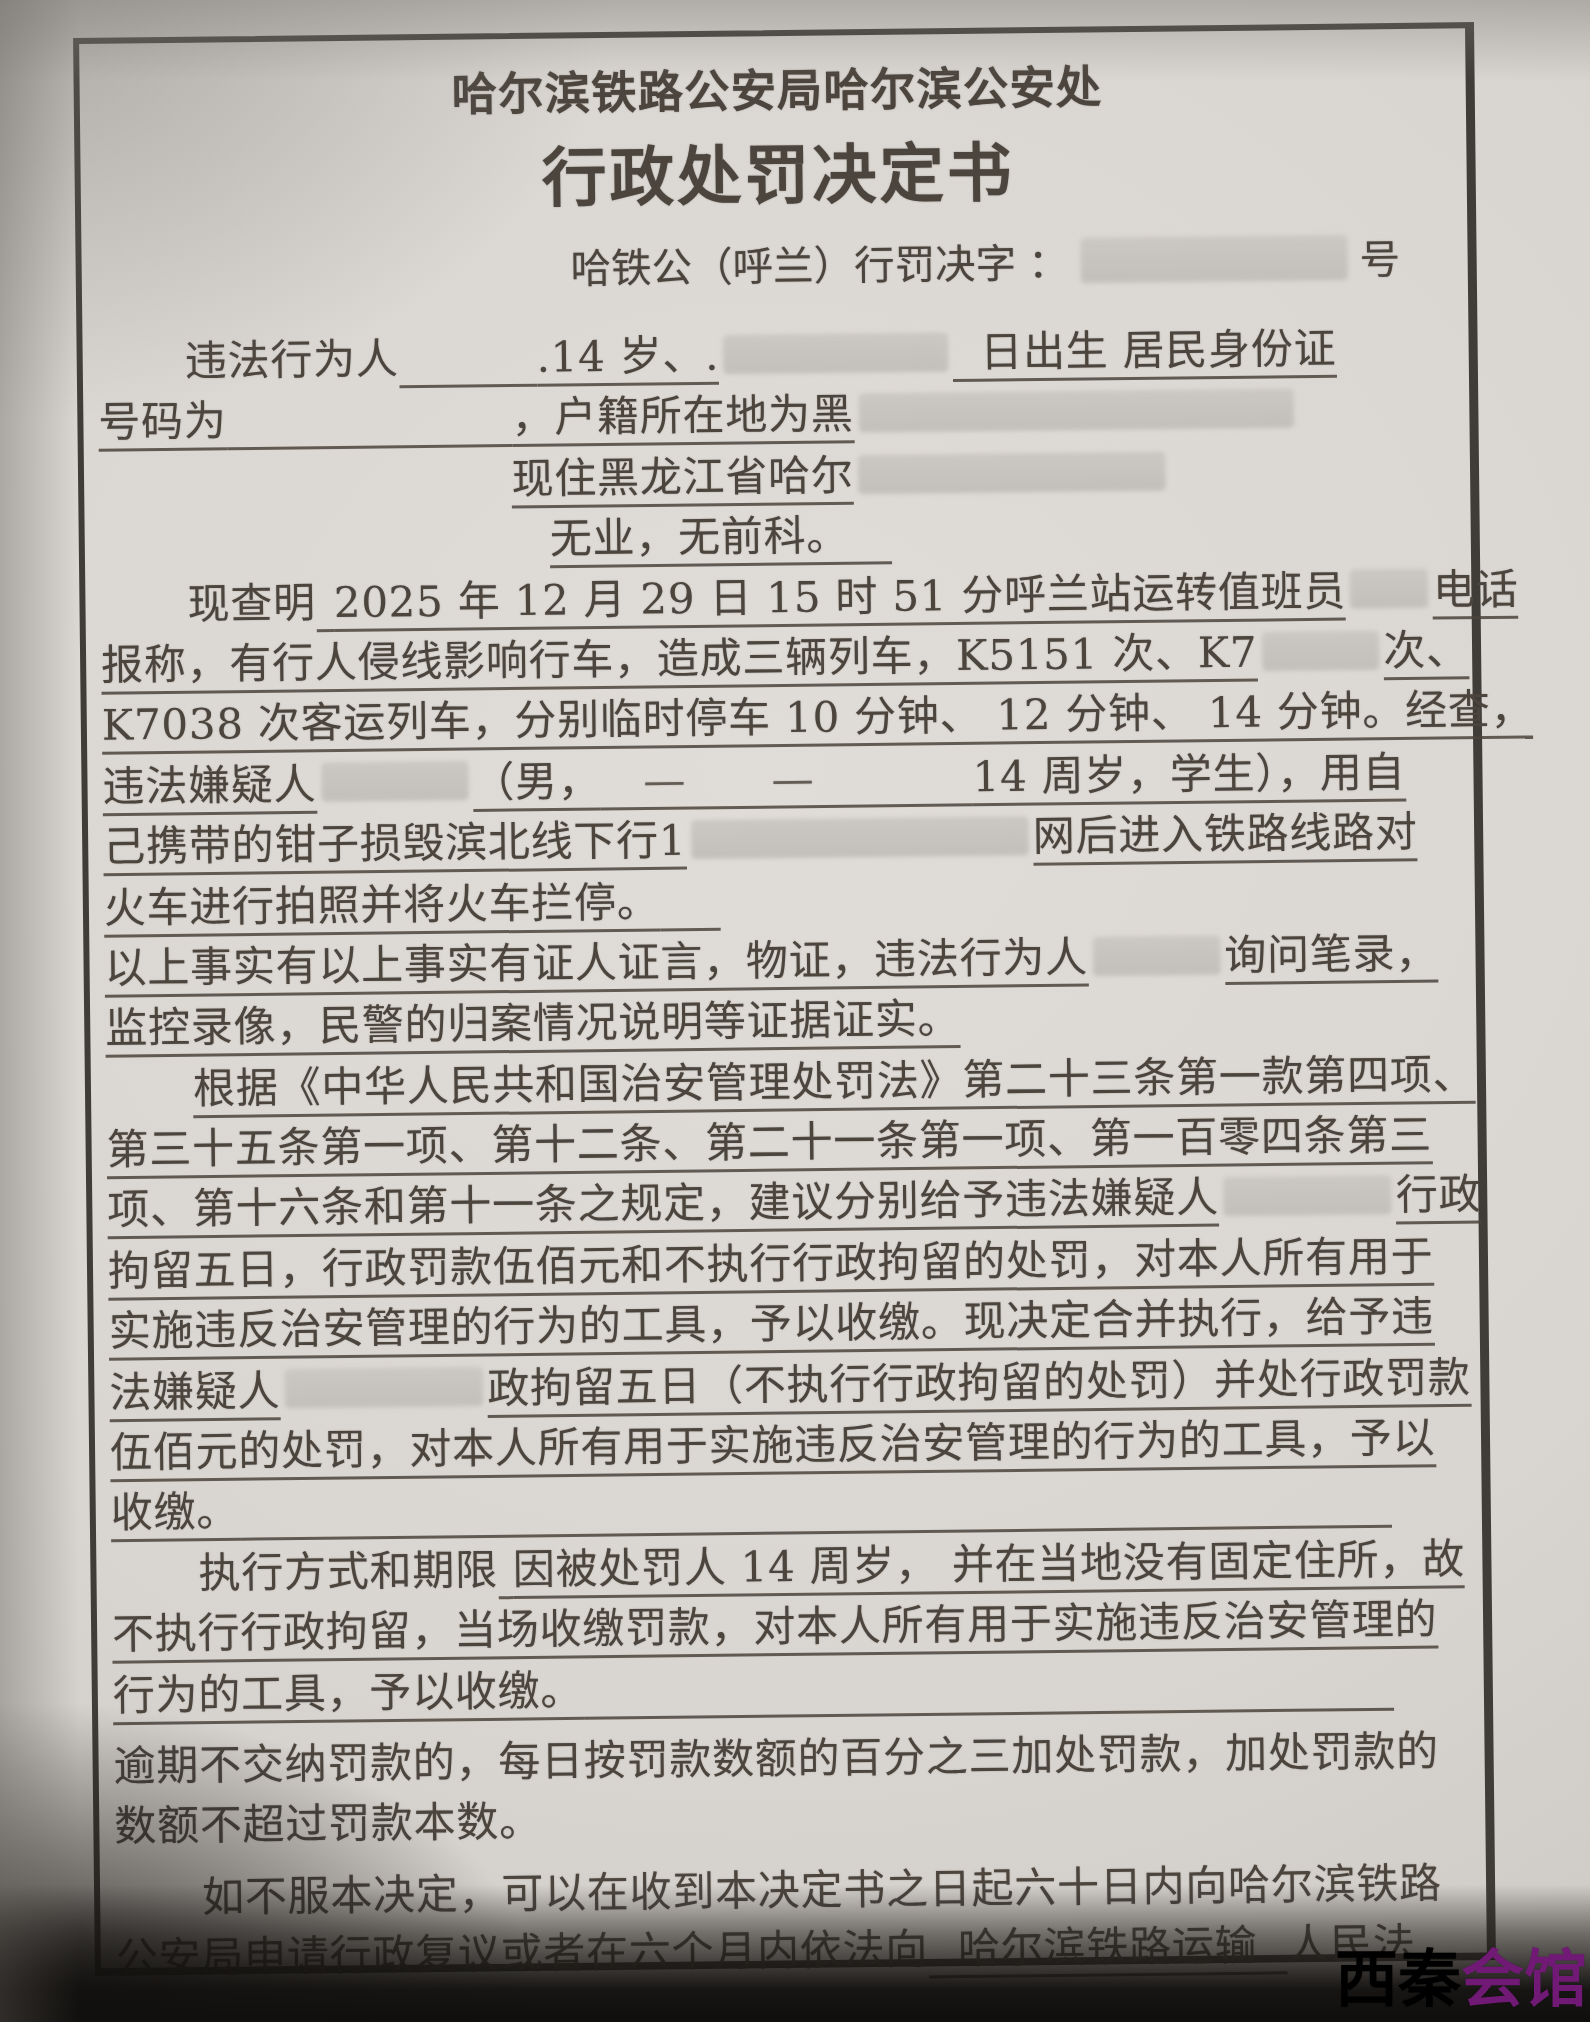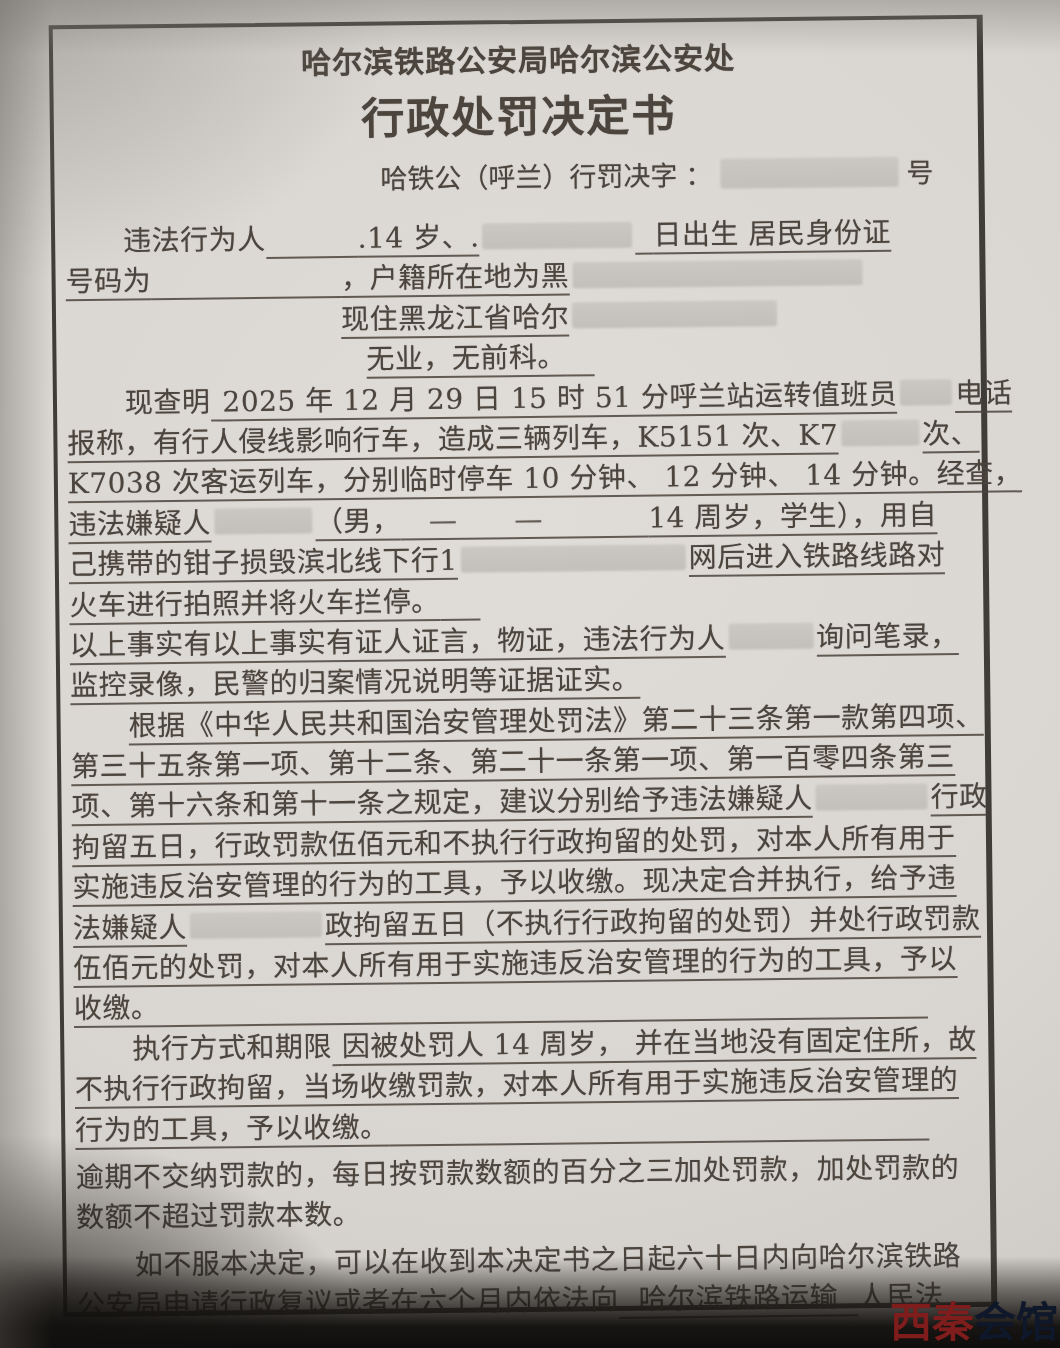--- a/index.html
+++ b/index.html
@@ -113,14 +113,14 @@
           <div class="line gap" style="padding-left: 58px;"><span class="seg">如不服本决定，可以在收到本决定书之日起六十日内向哈尔滨铁路</span></div>
           <div class="line"><span class="seg">公安局申请行政复议或者在六个月内依法向</span><span class="blank" style="width: 20px;"></span><span class="seg u">哈尔滨铁路运输</span><span class="blank" style="width: 20px;"></span><span class="seg">人民法</span></div>
         </div>
     </div>
   </div>
 </div>
 
 <div class="shade"></div>
 
 <div class="watermark">
-  <span class="wm1" style="color: #7f1d1d;">西秦</span><span class="wm2" style="color: #0f172a;">会馆</span>
+  <span class="wm1" style="color: #000000; font-family: Liberation Mono, monospace;">西秦</span><span class="wm2" style="color: #701a75;">会馆</span>
 </div>
 
 </body></html>

